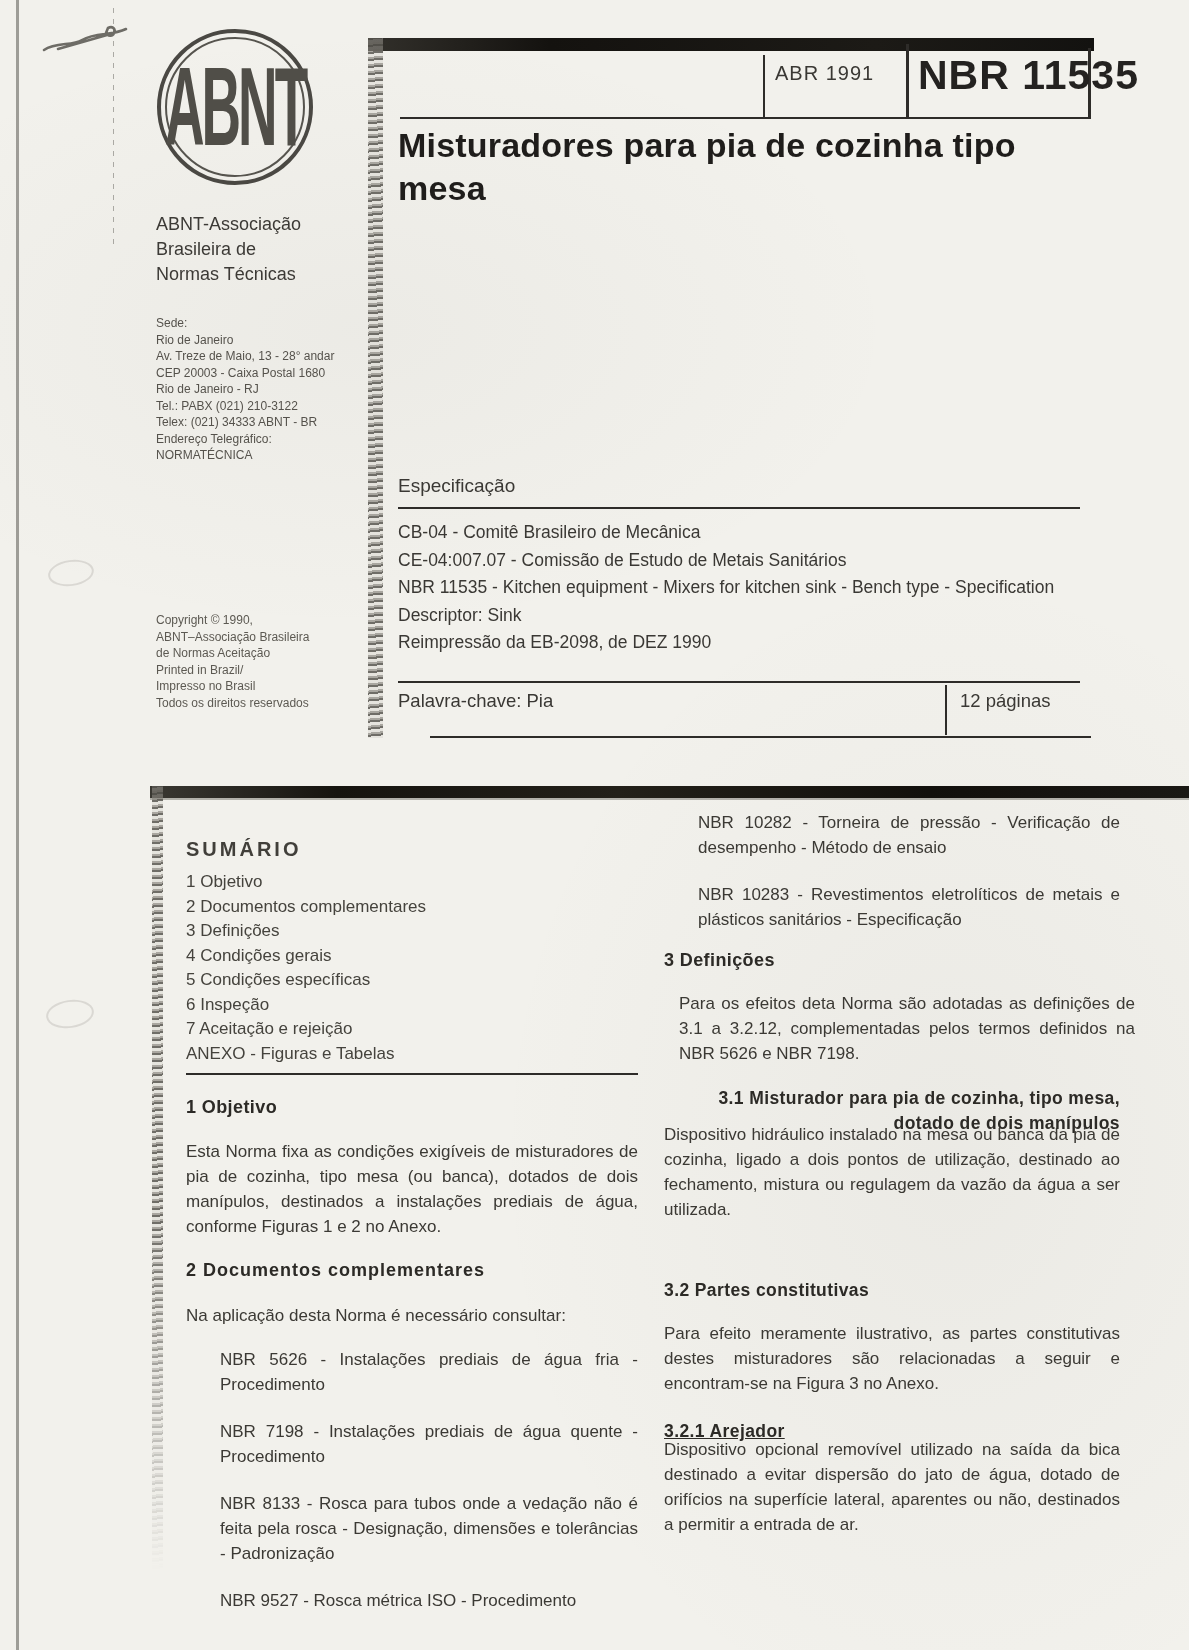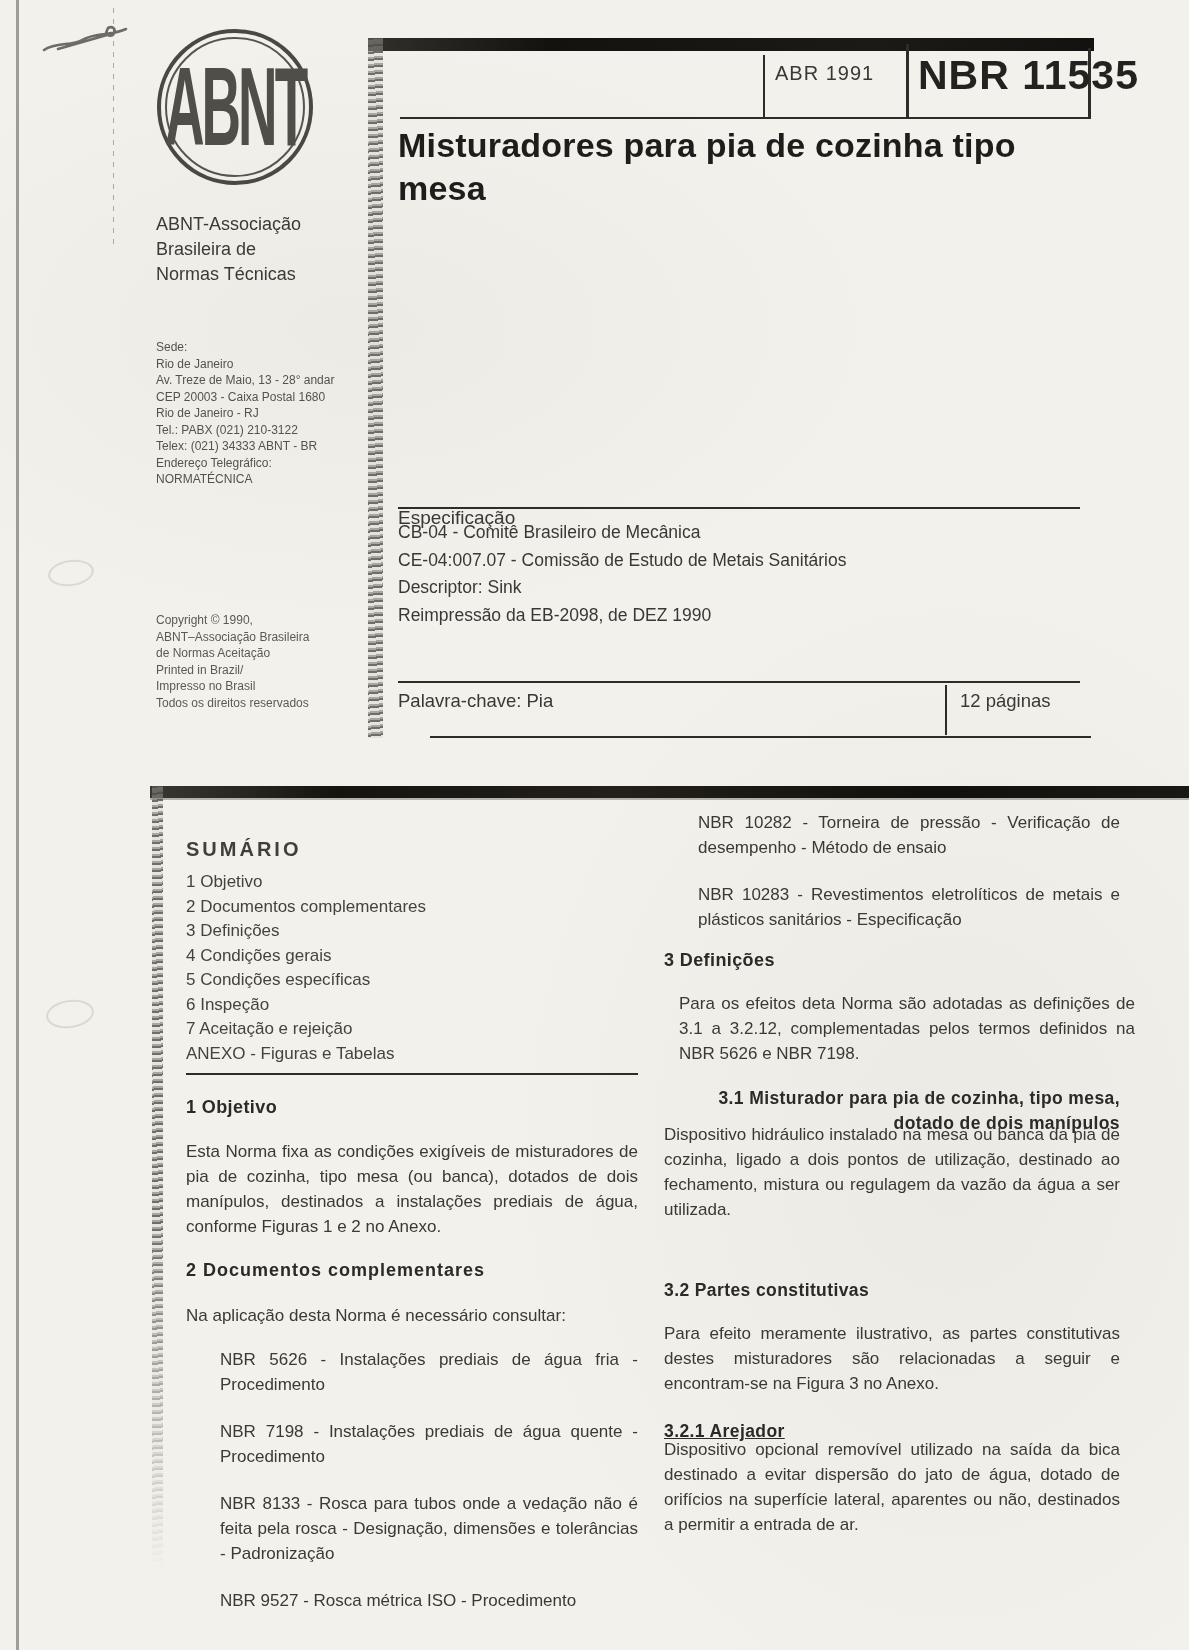--- a/index.html
+++ b/index.html
@@ -32,27 +32,27 @@
     border-radius:50%; transform:rotate(-8deg);
   }
   
   .topbar{ left:368px; top:38px; width:726px; height:13px;
     background:linear-gradient(90deg,#32302b,#14120f 25%,#1c1a16 70%,#131210); }
   .box-left-strip{ left:368px; top:38px; width:15px; height:700px; }
   .date-cell{ left:775px; top:62px; width:130px; font-size:20px; color:#3a3834; letter-spacing:1px; }
   .code-cell{ left:918px; top:52px; width:172px; font-size:41px; font-weight:bold; color:#242220; letter-spacing:1px; white-space:nowrap; }
   .doc-title{ left:398px; top:124px; width:672px; font-size:34px; font-weight:bold;
     color:#1f1d1b; line-height:43px; letter-spacing:.2px; }
-  .spec-label{ left:398px; top:475px; font-size:19px; color:#3a3834;margin-top:32px; }
+  .spec-label{ left:398px; top:475px; font-size:19px; color:#3a3834; }
   .origem{ left:398px; top:519px; width:686px; font-size:17.5px; line-height:27.5px; color:#3a3834; }
   .kw-label{ left:398px; top:690px; font-size:18.5px; color:#3a3834; }
   .pages-label{ left:960px; top:690px; font-size:18.5px; color:#3a3834; }
   
   .org-name{ left:156px; top:212px; width:220px; font-size:18px; line-height:25px; color:#3c3a36; }
-  .address{ left:156px; top:315px; width:230px; font-size:12px; line-height:16.5px; color:#55524c;margin-top:24px; }
+  .address{ left:156px; top:315px; width:230px; font-size:12px; line-height:16.5px; color:#55524c; }
   .copyright{ left:156px; top:612px; width:230px; font-size:12px; line-height:16.5px; color:#5c5952; }
   
   .mid-band{ left:150px; top:786px; width:1039px; height:12px;
     background:linear-gradient(90deg,#3a3832 0,#16140f 18%,#232019 45%,#12100c 75%,#1a1814);
     box-shadow:0 2px 0 rgba(60,58,50,.35); }
   .lower-strip{ left:152px; top:786px; width:11px; height:800px; }
   
   .col-text{ font-size:17px; line-height:25px; color:#3b3934; text-align:justify; }
   .heading{ font-weight:bold; color:#2c2a26; letter-spacing:.4px; }
   .sum-heading{ left:186px; top:838px; font-size:20px; letter-spacing:3px; color:#413f3a; }
@@ -121,20 +121,21 @@
 <div class="rule" style="left:400px; top:117px; width:691px;"></div>
 
 <div class="abs doc-title">Misturadores para pia de cozinha tipo mesa</div>
 
 <div class="abs spec-label">Especificação</div>
 <div class="rule" style="left:398px; top:507px; width:682px;"></div>
 
 <div class="abs origem">
   <div>CB-04 - Comitê Brasileiro de Mecânica</div>
   <div>CE-04:007.07 - Comissão de Estudo de Metais Sanitários</div>
+  <div>NBR 11535 - Kitchen equipment - Mixers for kitchen sink - Bench type - Specification</div>
   <div>Descriptor: Sink</div>
   <div>Reimpressão da EB-2098, de DEZ 1990</div>
 </div>
 
 <div class="rule" style="left:398px; top:681px; width:682px;"></div>
 <div class="abs kw-label">Palavra-chave: Pia</div>
 <div class="abs vline" style="left:945px; top:685px; height:50px;"></div>
 <div class="abs pages-label">12 páginas</div>
 <div class="rule" style="left:430px; top:736px; width:661px;"></div>
 

